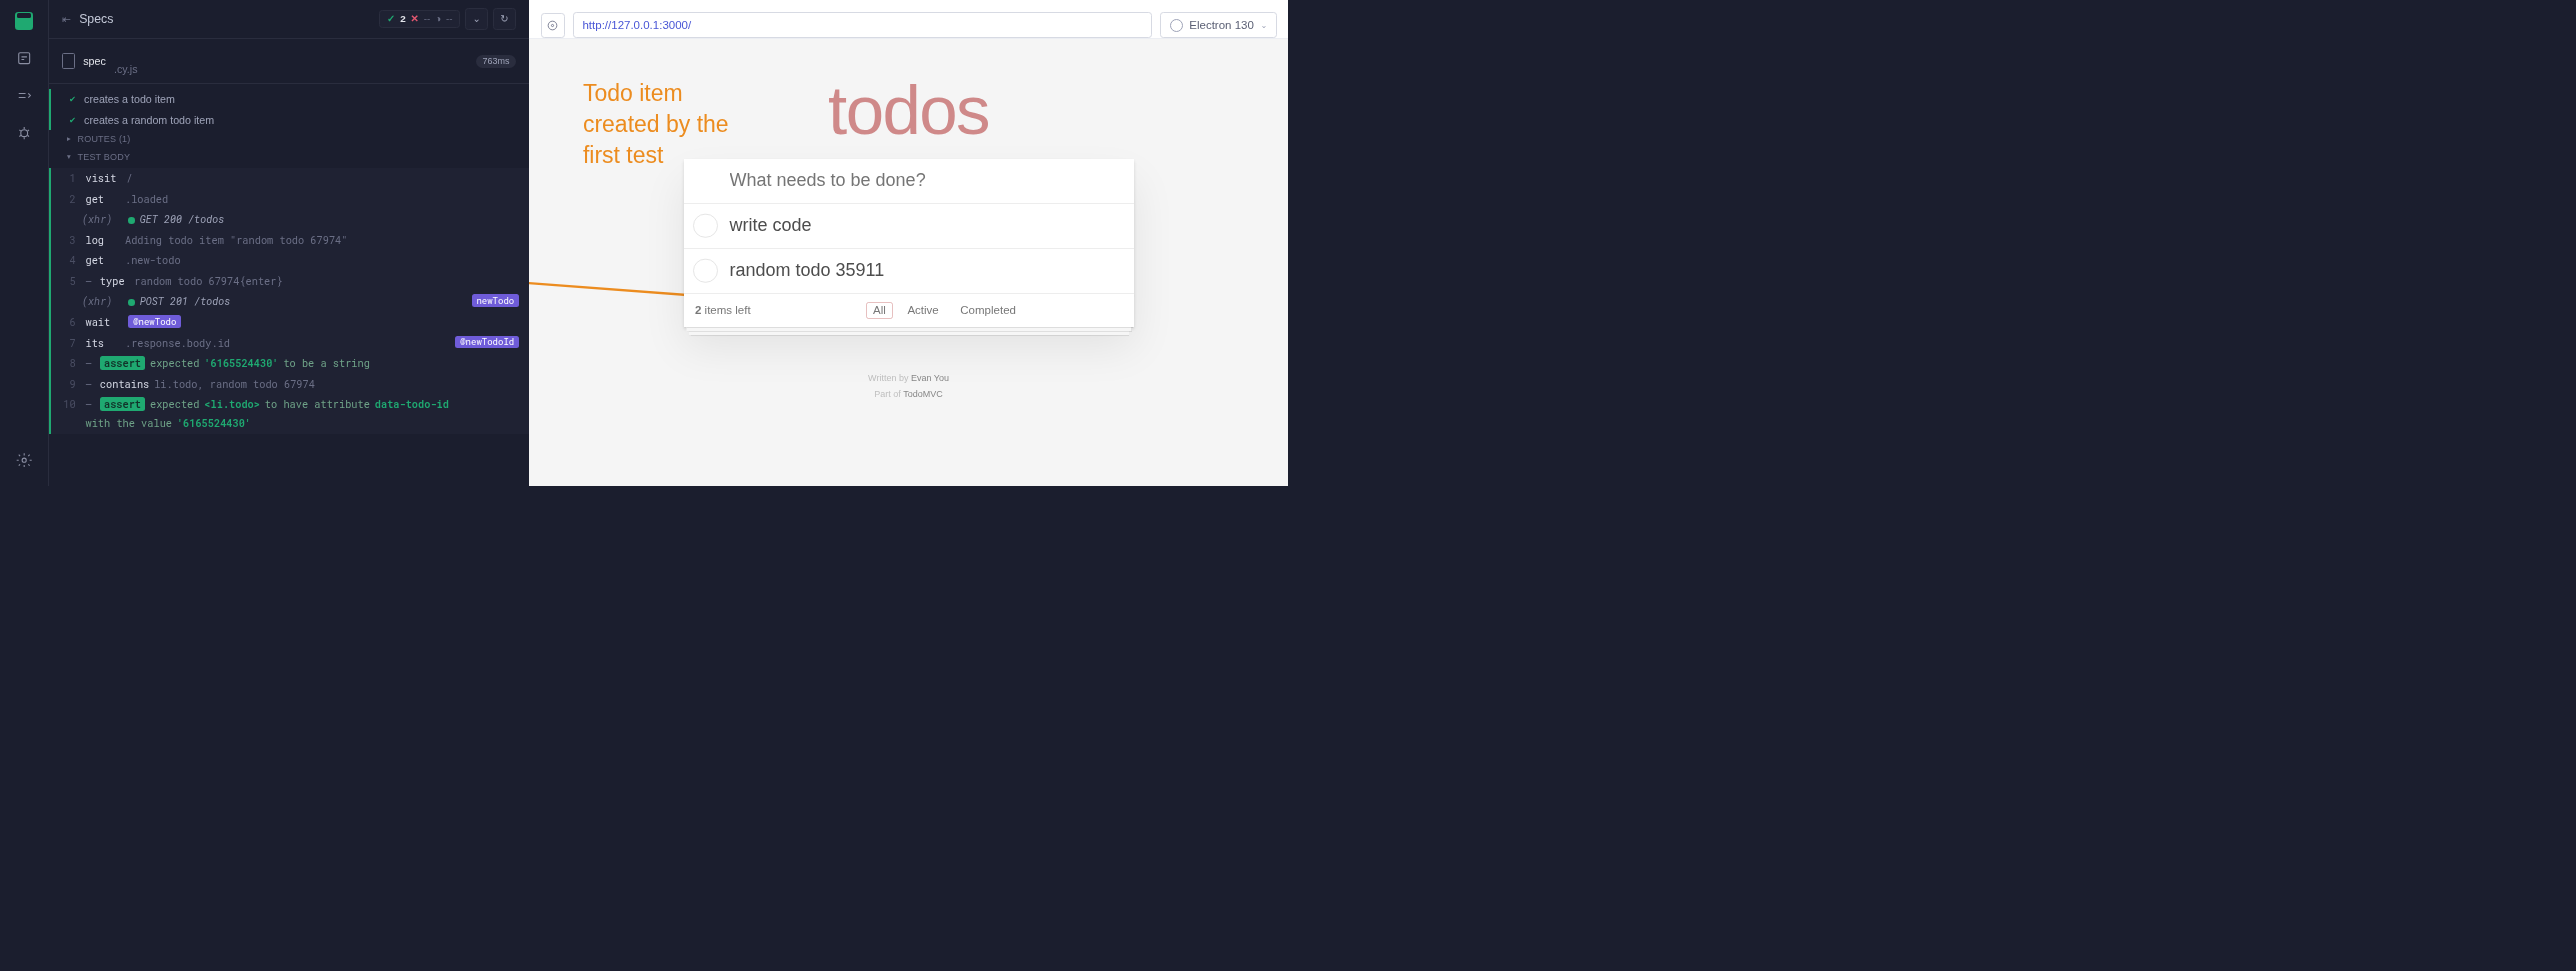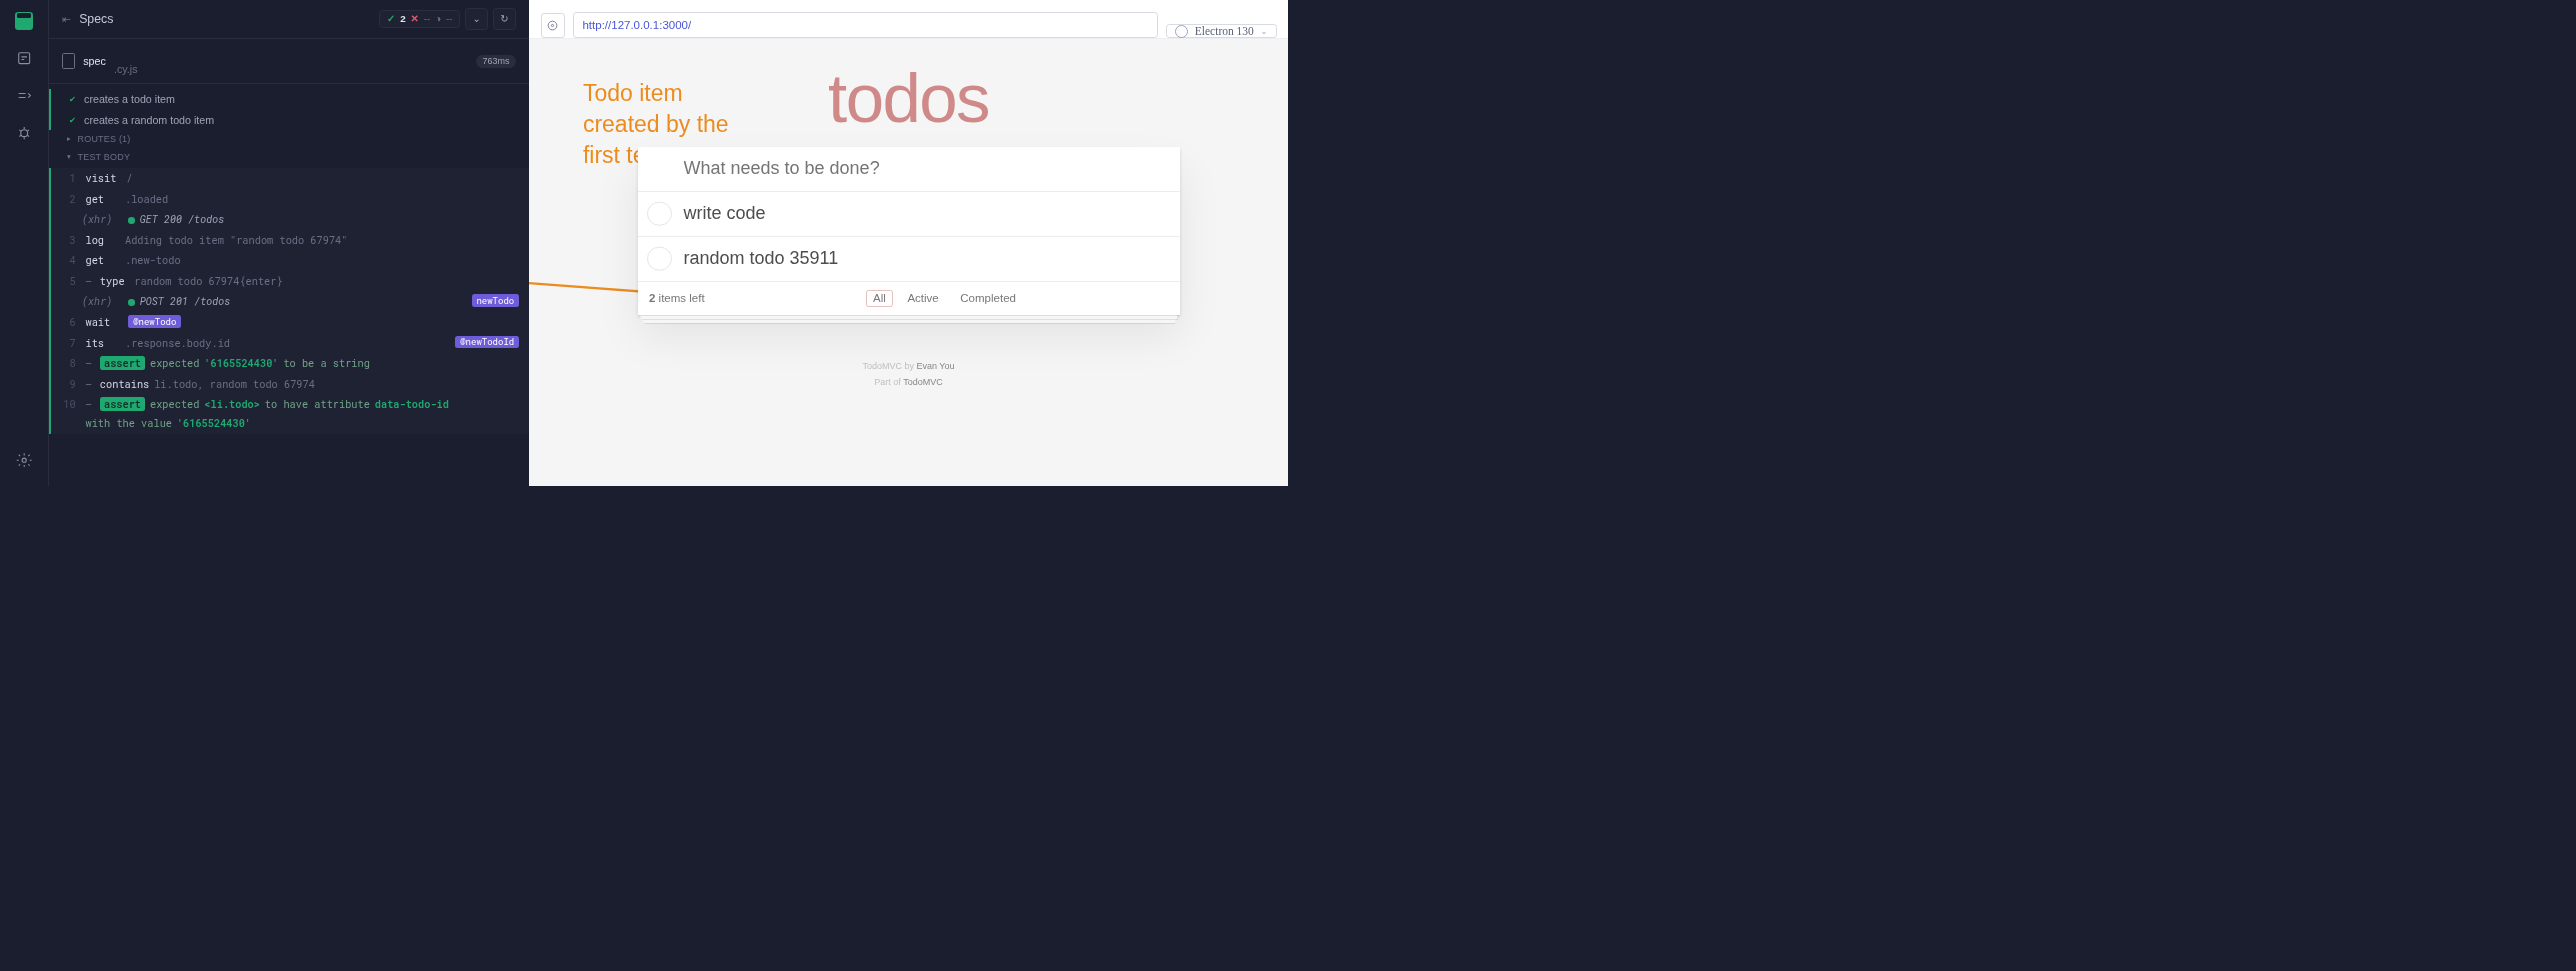--- a/index.html
+++ b/index.html
@@ -227,26 +227,25 @@
     border-radius: 3.3px;
     height: 26px;
     padding: 0 8.2px;
     color: #4956d6;
     font-size: 11.5px;
     background: #fff;
   }
   .browser-sel {
     border: 0.8px solid #d7dae3;
     border-radius: 3.3px;
-    height: 14px;
+    height: 26px;
     padding: 0 8.2px;
     display: flex; align-items: center; gap: 6.6px;
     color: #5a5f74;
     font-size: 11.5px;
-    font-family: Liberation Serif, serif;
   }
   .electron-ic {
     width: 13px; height: 13px;
     border: 1.2px solid #9ea3b8;
     border-radius: 50%;
     position: relative;
   }
   .browser-sel .chev { font-size: 8.2px; color: #9ea3b8; }
 
   .app-body {
@@ -272,22 +271,22 @@
   svg.arrow {
     position: absolute;
     stroke: #ec8c1f;
     fill: #ec8c1f;
     stroke-width: 3;
     overflow: visible;
   }
 
   
   .todoapp {
-    width: 542px;
-    margin: 4px auto;
+    width: 450px;
+    margin: 16px auto;
     font-family: "Helvetica Neue", Helvetica, Arial, sans-serif;
   }
   .todoapp h1 {
     font-size: 69px;
     font-weight: 100;
     text-align: center;
     color: rgba(175, 47, 47, 0.55);
     margin: 3.3px 0 8.2px;
     letter-spacing: -1.6px;
     font-family: "Helvetica Neue", Helvetica, Arial, sans-serif;
@@ -566,19 +565,19 @@
         <div class="footer">
           <span><strong>2</strong><span> items left</span></span>
           <div class="filters">
             <span class="sel">All</span>
             <span>Active</span>
             <span>Completed</span>
           </div>
         </div>
       </div>
       <div class="credits">
-        <div><span>TodoMVC by </span><span style="color:#888">Evan You</span></div>
+        <div><span>Written by </span><span style="color:#888">Evan You</span></div>
         <div><span>Part of </span><span style="color:#888">TodoMVC</span></div>
       </div>
     </div>
   </div>
 </div>
 
 
 </body></html>

